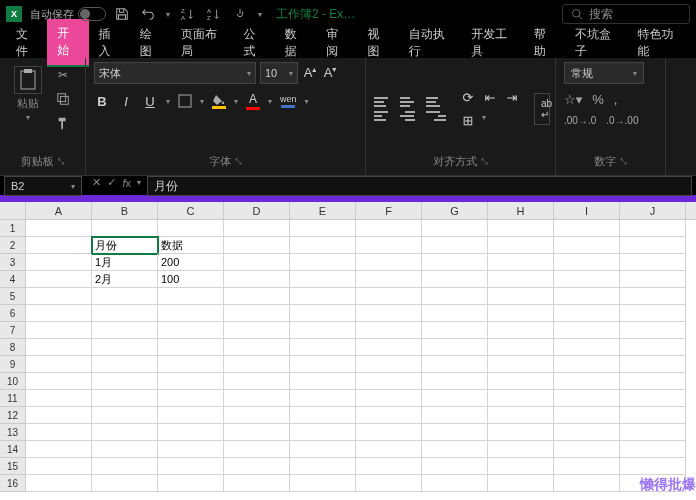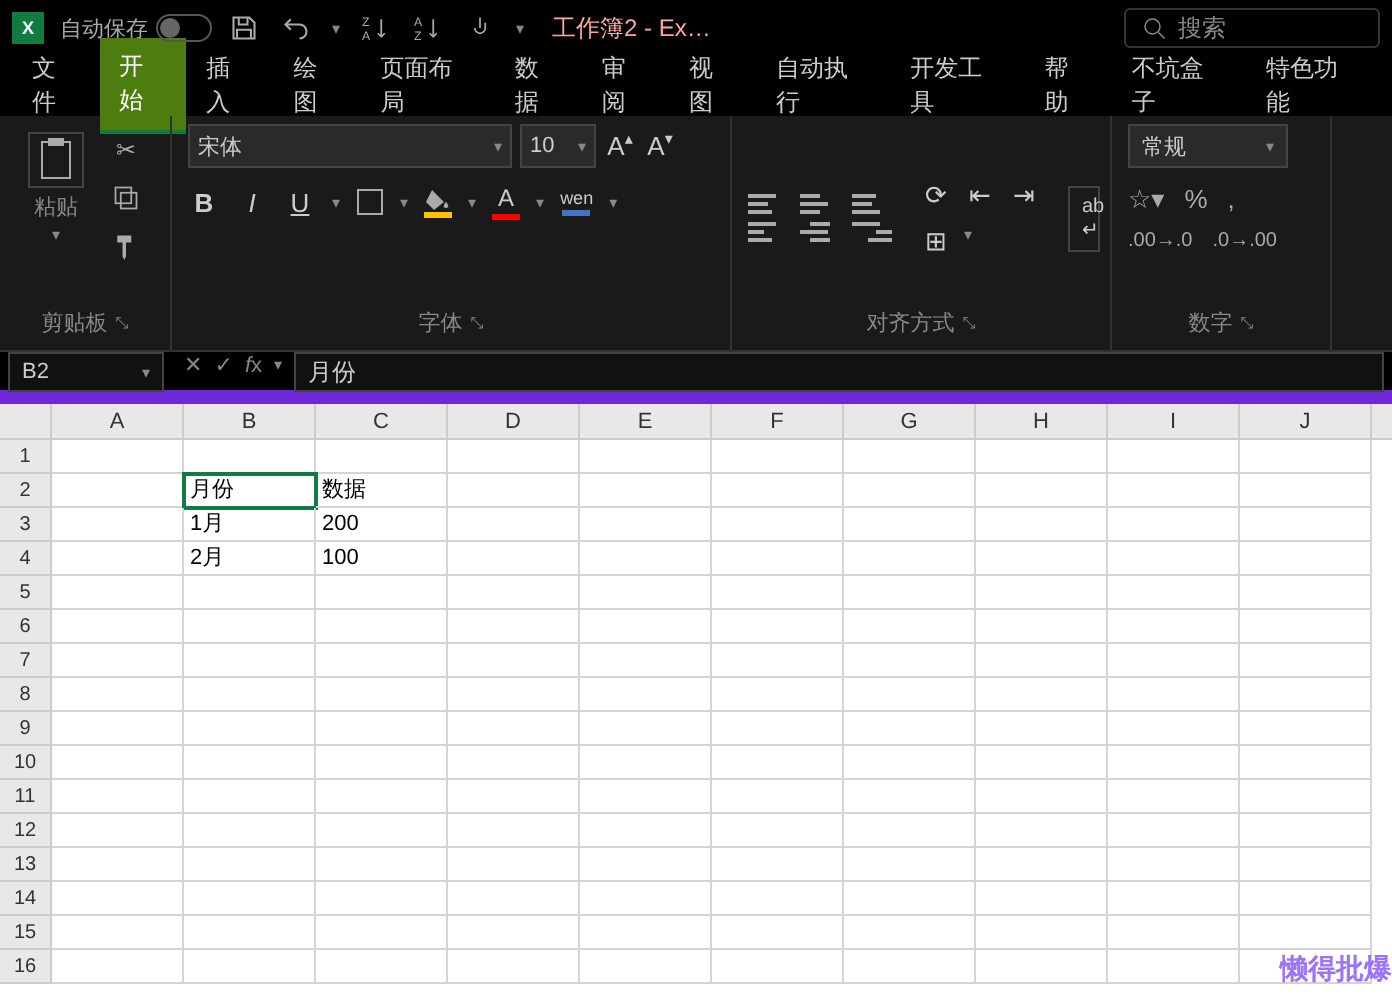--- a/index.html
+++ b/index.html
@@ -6,27 +6,27 @@
 body { background: #1a1a1a; width: 696px; height: 500px; overflow: hidden; color: #ccc; font-size: 12px; }
 
 
 .titlebar { height: 28px; background: #000; display: flex; align-items: center; padding: 0 6px; gap: 8px; }
 .app-icon { width: 16px; height: 16px; background: #107c41; display: flex; align-items: center; justify-content: center; color: #fff; font-size: 9px; font-weight: bold; }
 .autosave { display: flex; align-items: center; gap: 4px; color: #aaa; font-size: 11px; }
 .toggle { width: 28px; height: 14px; border: 1px solid #555; border-radius: 7px; position: relative; }
 .toggle::after { content: ""; position: absolute; width: 10px; height: 10px; border-radius: 50%; background: #666; top: 1px; left: 1px; }
 .qat { display: flex; gap: 10px; align-items: center; color: #888; }
 .qat-icon { width: 16px; height: 16px; display: flex; align-items: center; justify-content: center; cursor: pointer; }
-.title { color: #fca5a5; font-size: 12px; margin-left: 6px; }
+.title { color: #15803d; font-size: 12px; margin-left: 6px; }
 .search-box { margin-left: auto; display: flex; align-items: center; gap: 6px; color: #888; padding: 2px 8px; border: 1px solid #333; border-radius: 3px; width: 128px; height: 20px; }
 
 
 .tabs { height: 30px; background: #000; display: flex; align-items: center; gap: 0; padding: 0 6px; }
 .tab { padding: 6px 10px; color: #ccc; cursor: pointer; font-size: 12px; }
-.tab.active { background: #4d7c0f; color: #fff; border-bottom: 2px solid #107c41; }
+.tab.active { background: #ec4899; color: #fff; border-bottom: 2px solid #107c41; }
 
 
 .ribbon { height: 118px; background: #1a1a1a; display: flex; border-bottom: 1px solid #333; }
 .group { border-right: 1px solid #333; padding: 4px 8px; display: flex; flex-direction: column; justify-content: space-between; }
 .group-label { text-align: left; color: #888; font-size: 11px; padding: 2px 0; display: flex; justify-content: center; align-items: center; gap: 4px; }
 .group-body { flex: 1; display: flex; align-items: flex-start; gap: 6px; padding-top: 4px; }
 .clipboard-big { width: 40px; display: flex; flex-direction: column; align-items: center; gap: 2px; }
 .big-icon { width: 28px; height: 28px; border: 1px solid #444; display: flex; align-items: center; justify-content: center; }
 .small-col { display: flex; flex-direction: column; gap: 6px; }
 .small-icon { width: 18px; height: 18px; display: flex; align-items: center; justify-content: center; color: #aaa; cursor: pointer; }
@@ -118,20 +118,21 @@
     <span>搜索</span>
   </div>
 </div>
 
 <div class="tabs" id="tabs">
     <div class="tab">文件</div>
     <div class="tab active">开始</div>
     <div class="tab">插入</div>
     <div class="tab">绘图</div>
     <div class="tab">页面布局</div>
+    <div class="tab">公式</div>
     <div class="tab">数据</div>
     <div class="tab">审阅</div>
     <div class="tab">视图</div>
     <div class="tab">自动执行</div>
     <div class="tab">开发工具</div>
     <div class="tab">帮助</div>
     <div class="tab">不坑盒子</div>
     <div class="tab">特色功能</div>
   </div>
 

